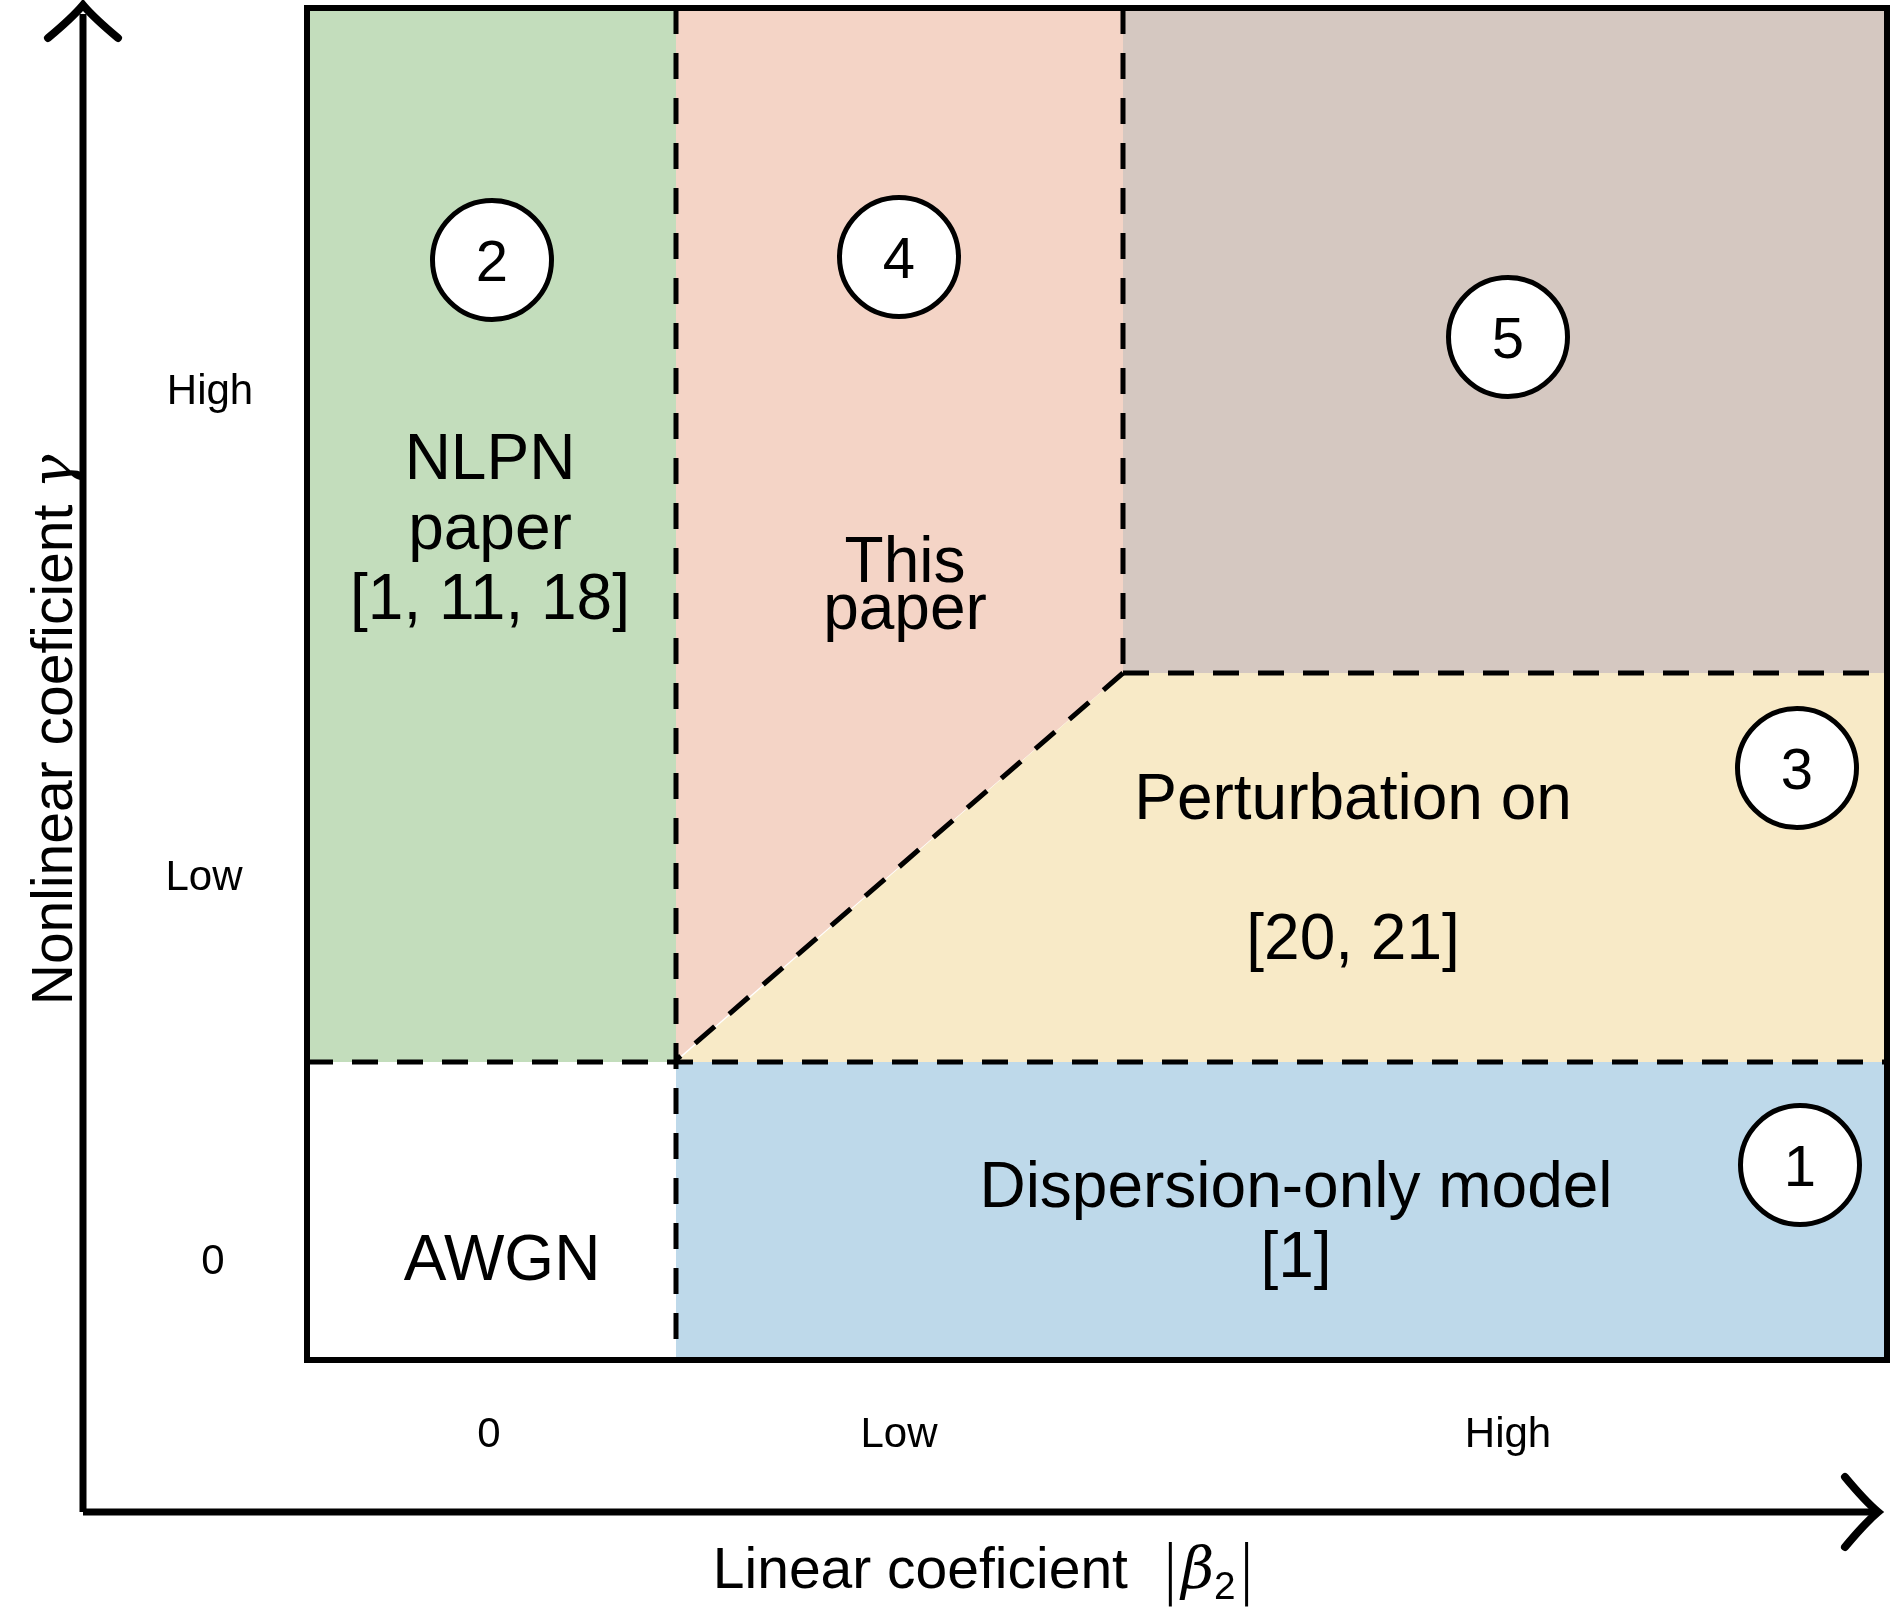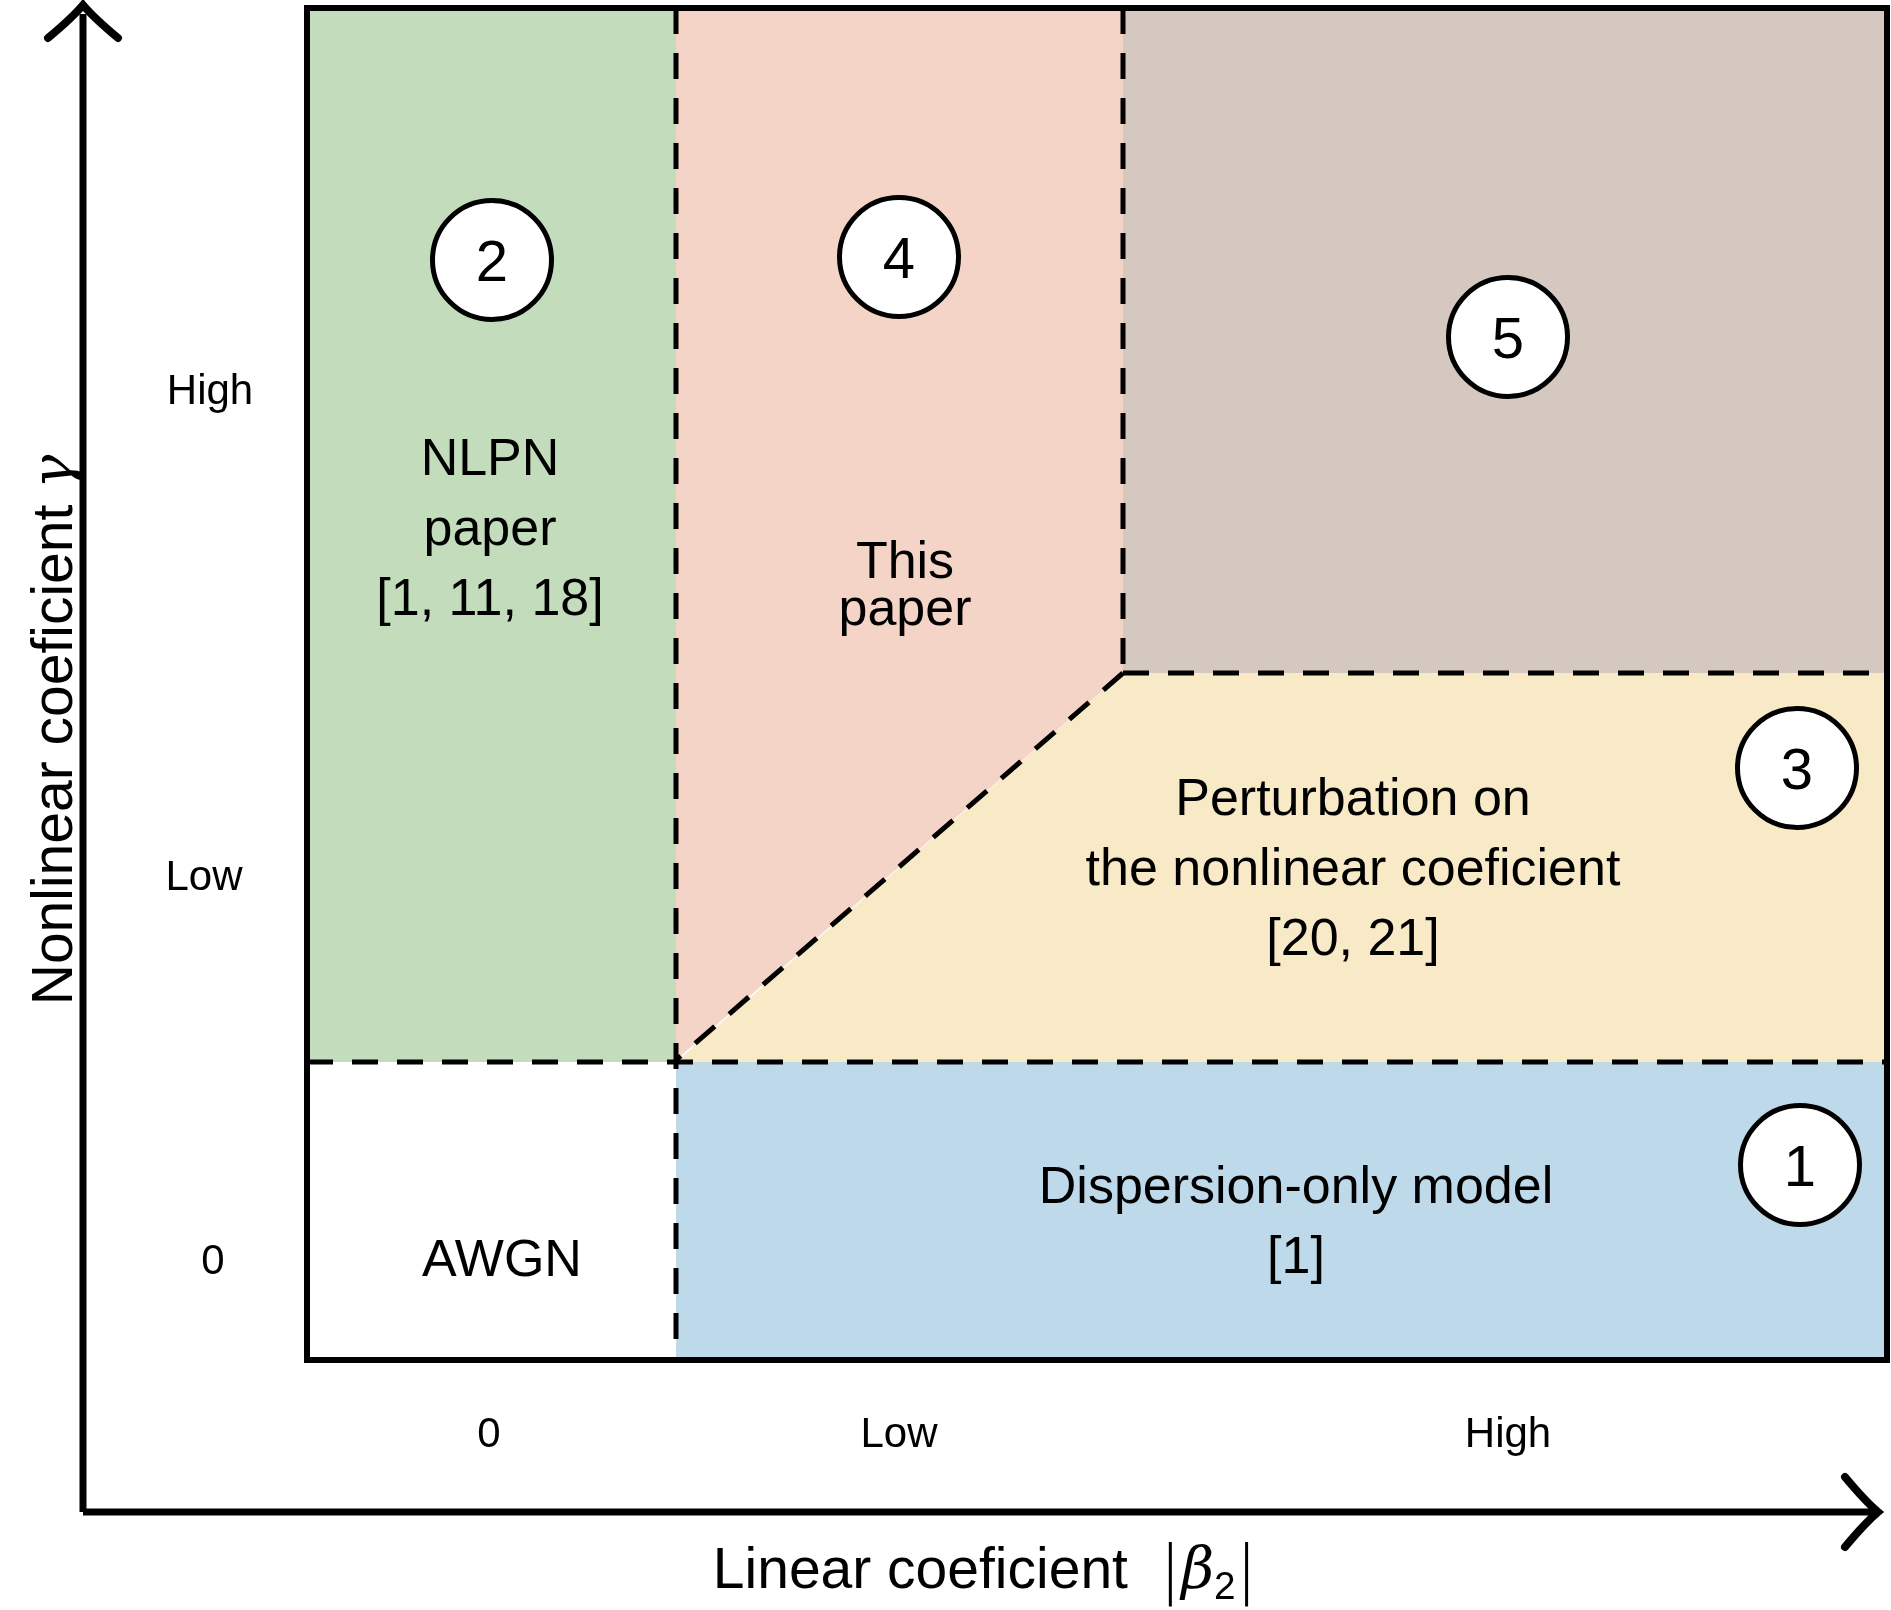--- a/index.html
+++ b/index.html
@@ -9,21 +9,21 @@
     background:#ffffff;
     font-family:"Liberation Sans", sans-serif;
     color:#000;
     overflow:hidden;
   }
   .canvas svg{position:absolute;left:0;top:0;}
   .txt{
     position:absolute;
     transform:translate(-50%,-50%);
     white-space:nowrap;
-    font-size:52px;
+    font-size:64px;
     line-height:1;
     color:#000;
   }
   .tick{font-size:42px;}
   .axis-title{font-size:57px;}
   .math{font-family:"DejaVu Serif", serif;font-style:italic;}
   .bar{font-family:"DejaVu Sans", sans-serif;font-weight:100;font-size:1.12em;vertical-align:-0.04em;}
   .sub{font-size:0.68em;vertical-align:-0.28em;}
   .ytitle{
     transform:translate(-50%,-50%) rotate(-90deg);
@@ -68,21 +68,20 @@
   </svg>
 
   <div class="txt" style="left:490px;top:457px">NLPN</div>
   <div class="txt" style="left:490px;top:527px">paper</div>
   <div class="txt" style="left:490px;top:597px">[1, 11, 18]</div>
 
   <div class="txt" style="left:905px;top:560px">This</div>
   <div class="txt" style="left:905px;top:607px">paper</div>
 
   <div class="txt" style="left:1353px;top:797px">Perturbation on</div>
-  <div class="txt" style="left:1353px;top:867px">the nonlinear coeficient</div>
   <div class="txt" style="left:1353px;top:937px">[20, 21]</div>
 
   <div class="txt" style="left:1296px;top:1185px">Dispersion-only model</div>
   <div class="txt" style="left:1296px;top:1255px">[1]</div>
 
   <div class="txt" style="left:502px;top:1258px">AWGN</div>
 
   <div class="badge" style="left:1800px;top:1165px">
       <span>1</span>
     </div>

